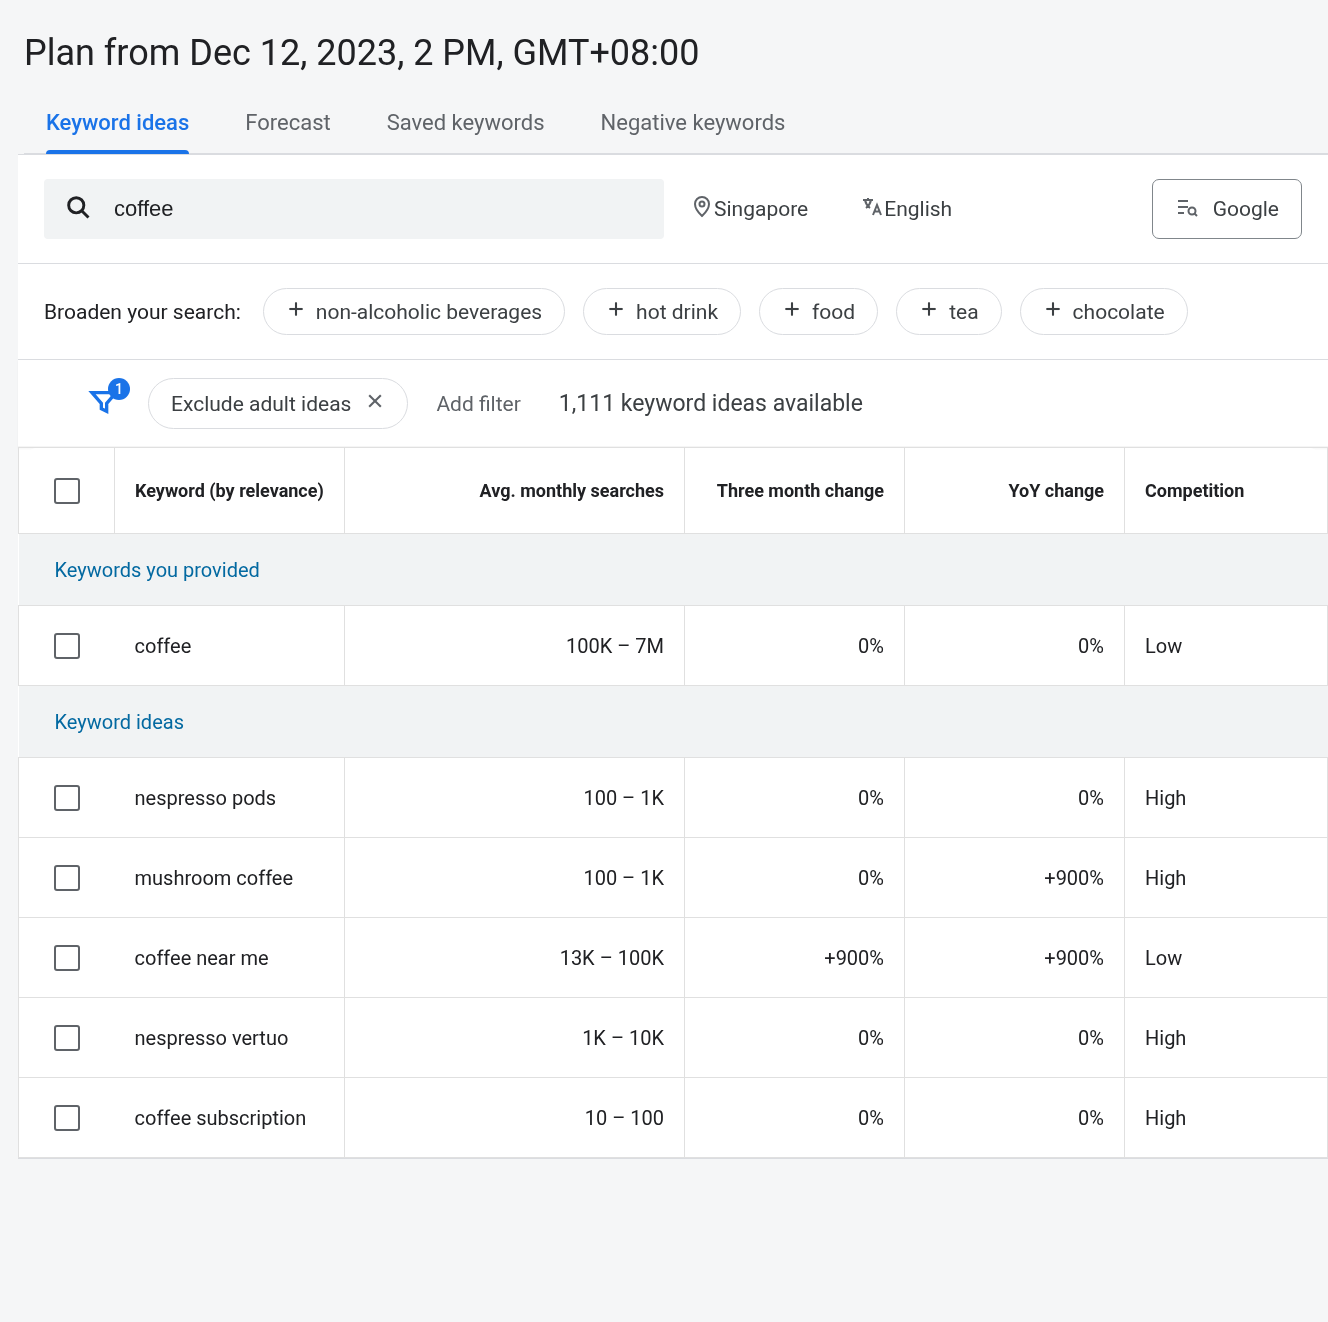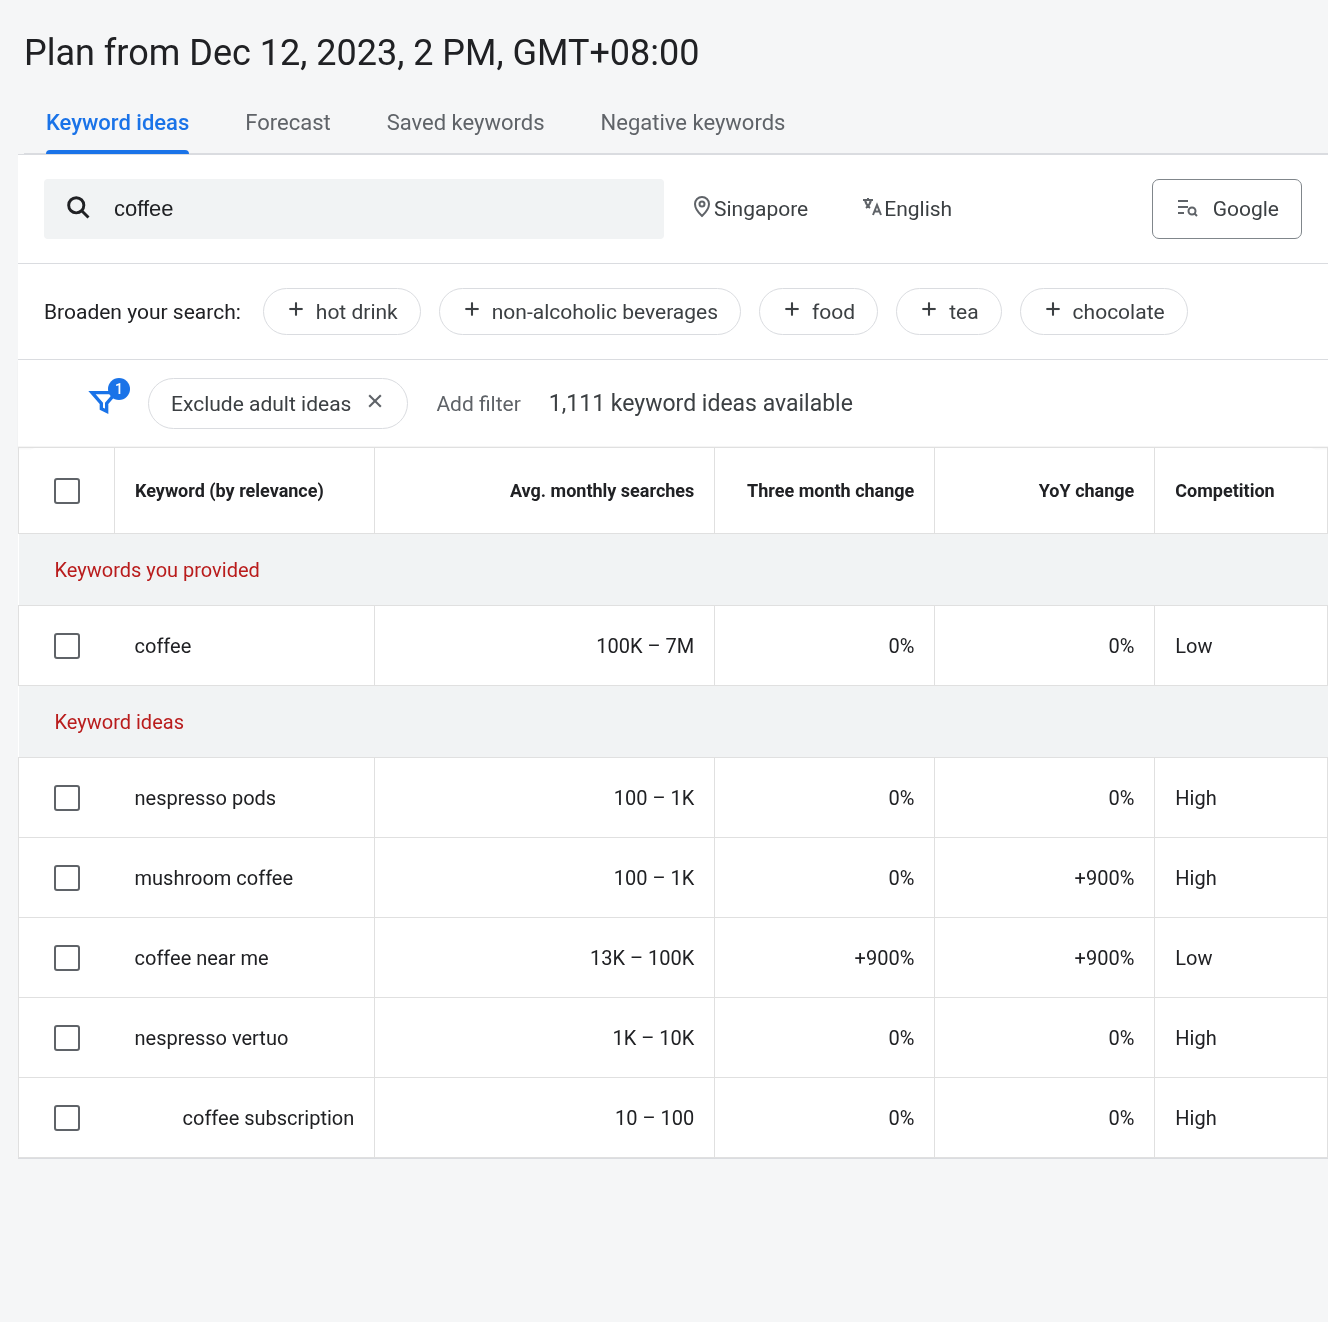--- a/index.html
+++ b/index.html
@@ -67,38 +67,38 @@
   .filter-badge{
     position:absolute;top:-8px;right:-10px;background:var(--blue);color:#fff;
     border-radius:50%;width:22px;height:22px;font-size:14px;font-weight:500;
     display:flex;align-items:center;justify-content:center;
   }
   .filter-chip{
     display:inline-flex;align-items:center;gap:14px;border:1px solid var(--border);
     border-radius:999px;padding:12px 22px;font-size:21px;color:#3c4043;background:#fff;cursor:pointer;
   }
   .add-filter{font-size:21px;color:var(--text-light);cursor:pointer;}
-  .ideas-count{font-size:23px;color:#3c4043;}
+  .ideas-count{font-size:23px;color:#3c4043;margin-left:10px;}
   table{width:100%;border-collapse:collapse;background:#fff;border-radius:24px;}
   th,td{border:1px solid var(--header-border);padding:18px 20px;text-align:left;}
   th{font-size:18px;font-weight:700;color:#202124;vertical-align:middle;height:86px;}
   th.right,td.right{text-align:right;}
   .col-check{width:96px;text-align:center;}
   .col-keyword{width:230px;}
   .col-avg{width:340px;}
   .col-3mo{width:220px;}
   .col-yoy{width:220px;}
   td{font-size:20px;color:#202124;height:80px;}
-  tr.section td{background:#f1f3f4;font-size:20px;color:#b91c1c;height:72px;border-left:none;border-right:none;}
+  tr.section td{background:#f1f3f4;font-size:20px;color:#0369a1;height:72px;border-left:none;border-right:none;}
   input[type=checkbox].chk{
     appearance:none;width:26px;height:26px;border:2.5px solid #5f6368;border-radius:3px;cursor:pointer;
     display:inline-block;vertical-align:middle;background:#fff;
   }
   .icon{flex-shrink:0;}
-  .truncate{white-space:nowrap;overflow:hidden;text-overflow:ellipsis;max-width:190px;display:block;margin-left:48px;}
+  .truncate{white-space:nowrap;overflow:hidden;text-overflow:ellipsis;max-width:190px;display:block;}
 </style>
 </head>
 <body>
 
 <div class="page">
   <h1>Plan from Dec 12, 2023, 2 PM, GMT+08:00</h1>
 
   <div class="tabs" id="tabs">
       <div class="tab active">Keyword ideas</div>
       <div class="tab">Forecast</div>
@@ -154,28 +154,28 @@
     </div>
 
     <div class="broaden-row">
       <span class="broaden-label">Broaden your search:</span>
       <div id="broaden-chips" style="display:flex;gap:18px;">
           <span class="chip">
             <span class="icon"><svg width="20" height="20" viewBox="0 0 24 24" stroke="#3c4043" stroke-width="2.5">
                 <line x1="12" y1="4" x2="12" y2="20"></line>
                 <line x1="4" y1="12" x2="20" y2="12"></line>
               </svg></span>
+            <span>non-alcoholic beverages</span>
+          </span>
+          <span class="chip">
+            <span class="icon"><svg width="20" height="20" viewBox="0 0 24 24" stroke="#3c4043" stroke-width="2.5">
+                <line x1="12" y1="4" x2="12" y2="20"></line>
+                <line x1="4" y1="12" x2="20" y2="12"></line>
+              </svg></span>
             <span>hot drink</span>
-          </span>
-          <span class="chip">
-            <span class="icon"><svg width="20" height="20" viewBox="0 0 24 24" stroke="#3c4043" stroke-width="2.5">
-                <line x1="12" y1="4" x2="12" y2="20"></line>
-                <line x1="4" y1="12" x2="20" y2="12"></line>
-              </svg></span>
-            <span>non-alcoholic beverages</span>
           </span>
           <span class="chip">
             <span class="icon"><svg width="20" height="20" viewBox="0 0 24 24" stroke="#3c4043" stroke-width="2.5">
                 <line x1="12" y1="4" x2="12" y2="20"></line>
                 <line x1="4" y1="12" x2="20" y2="12"></line>
               </svg></span>
             <span>food</span>
           </span>
           <span class="chip">
             <span class="icon"><svg width="20" height="20" viewBox="0 0 24 24" stroke="#3c4043" stroke-width="2.5">

